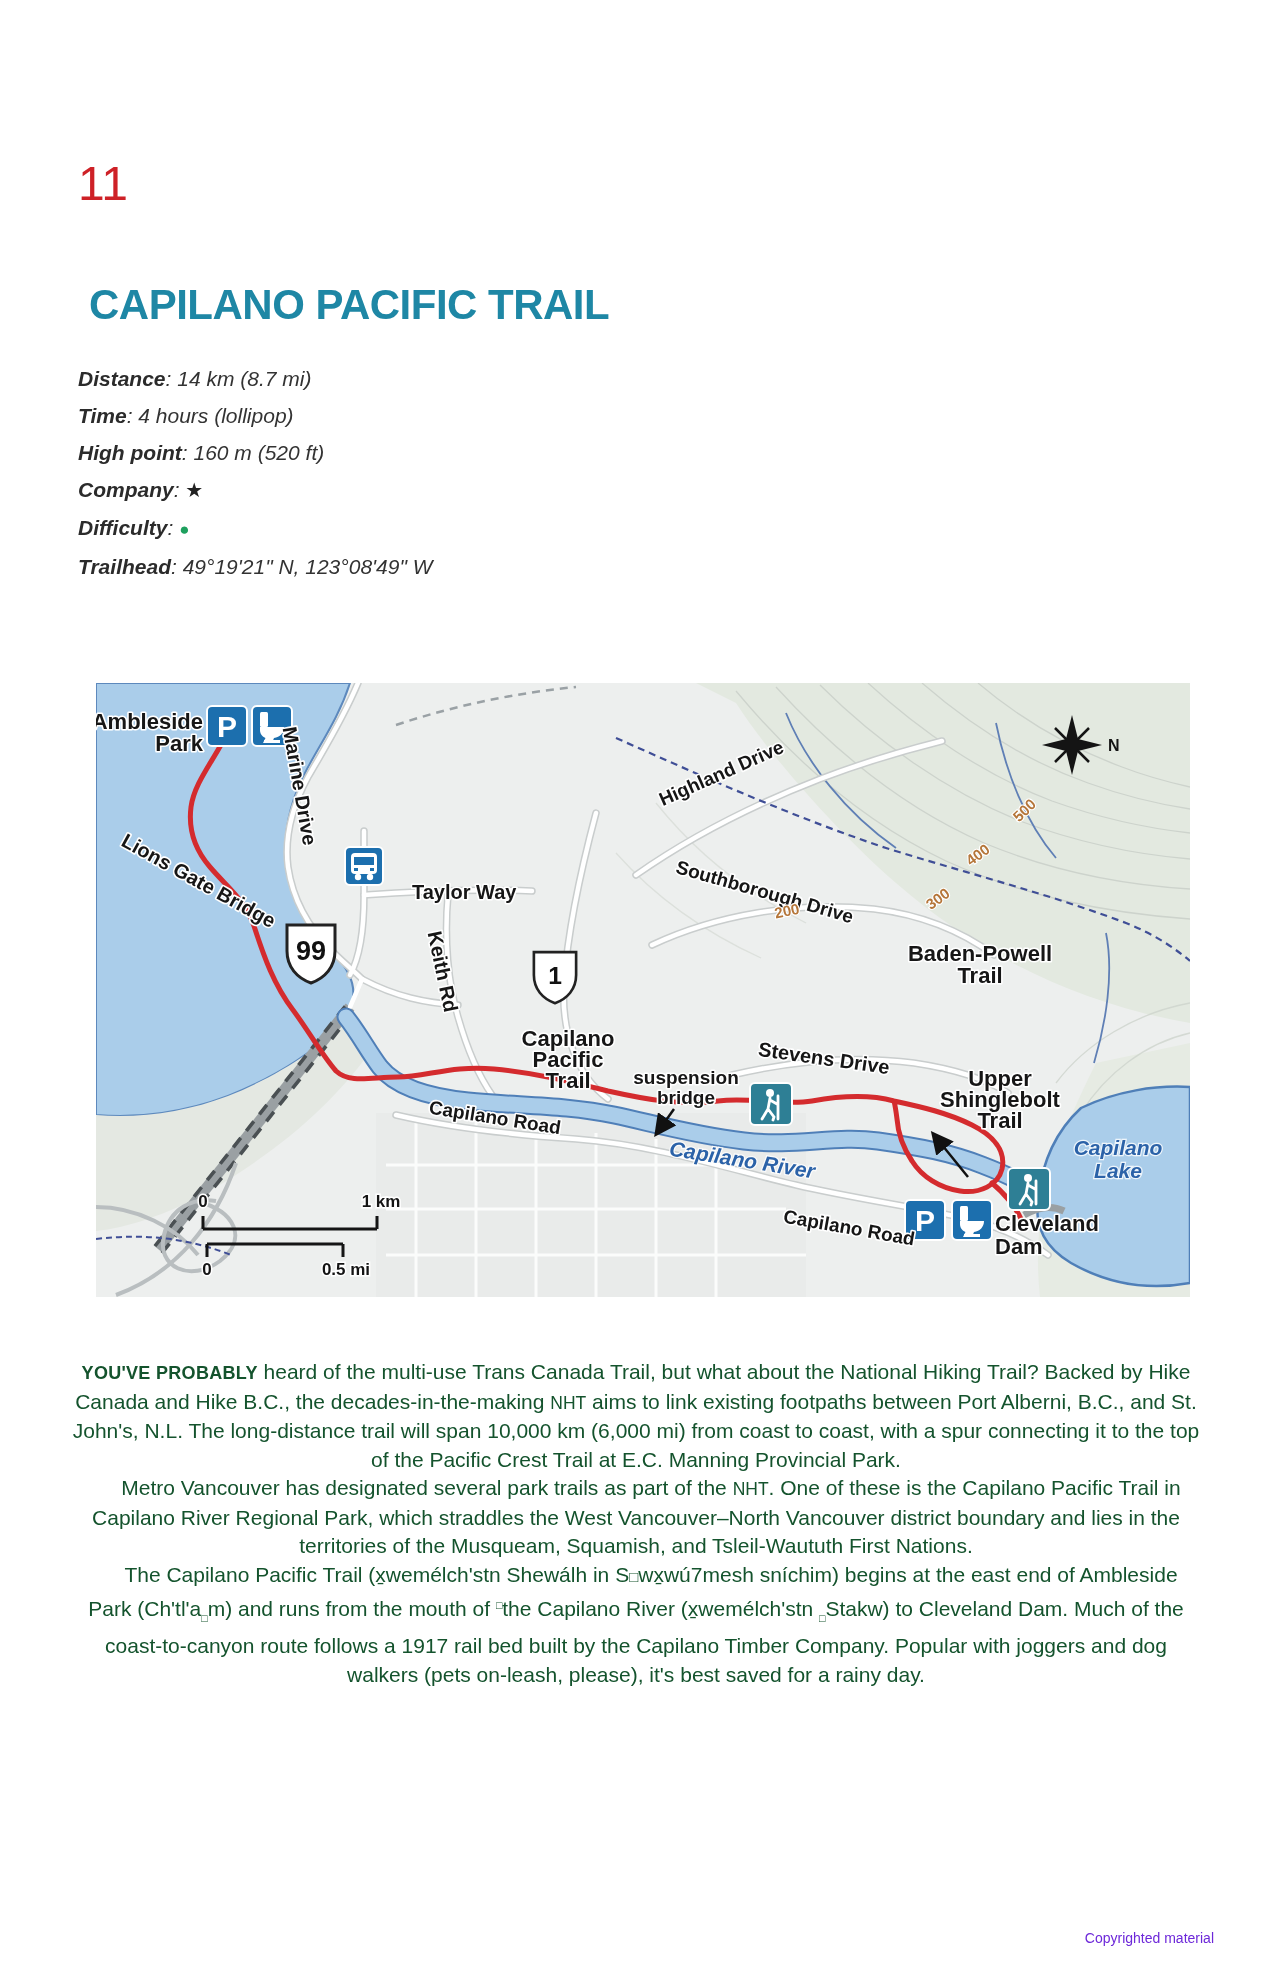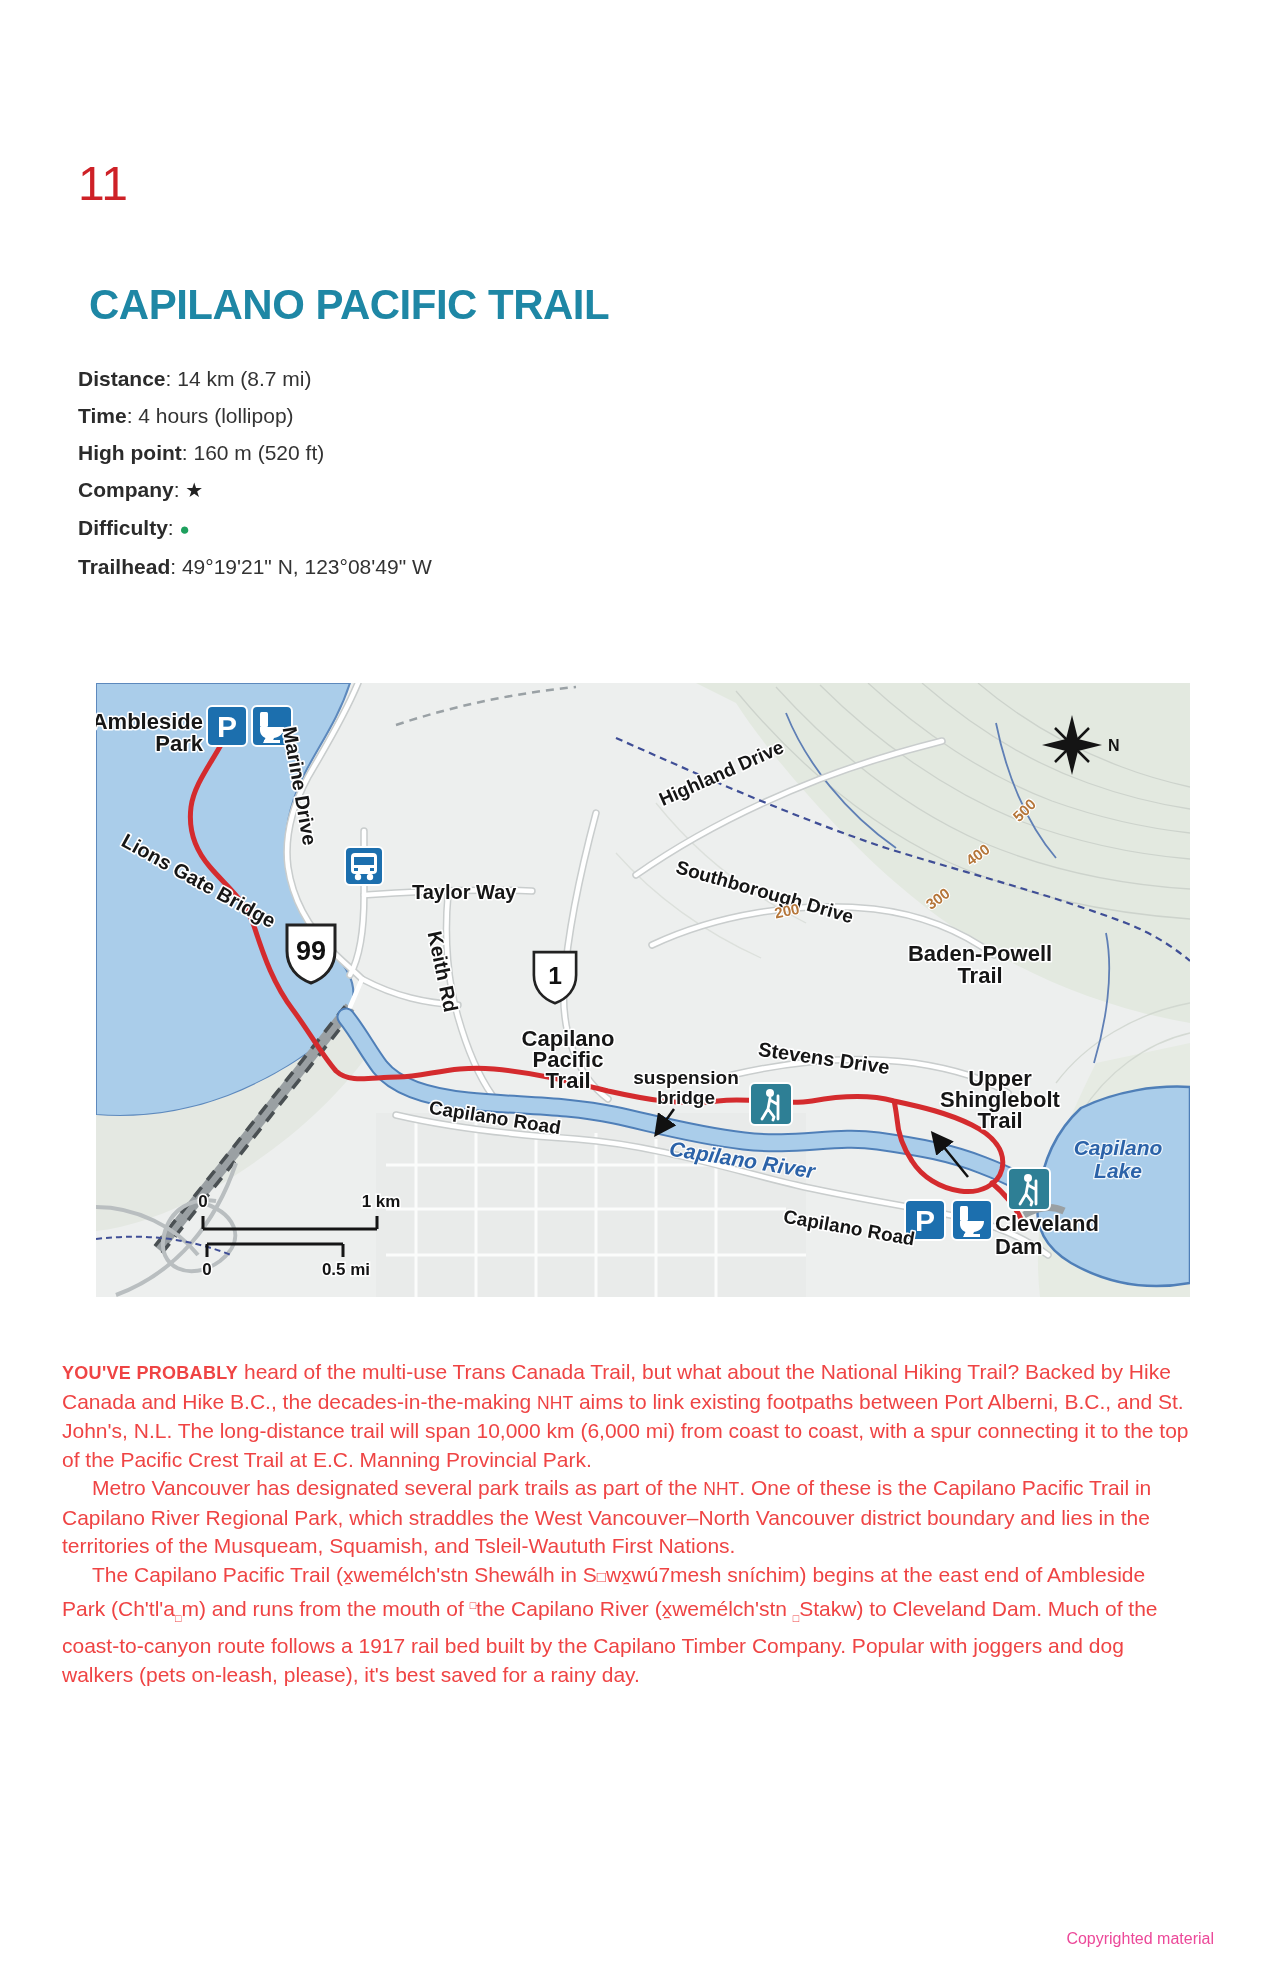--- a/index.html
+++ b/index.html
@@ -11,54 +11,54 @@
   .trail-number{
     position:absolute;left:78px;top:160px;
     font-size:48px;line-height:1;color:#ce2127;font-weight:400;letter-spacing:0px;
   }
   .trail-title{
     position:absolute;left:77px;top:272px;margin:12px;
     font-size:42px;line-height:1;color:#1e87a5;font-weight:700;letter-spacing:-0.5px;
   }
   .stats{
     position:absolute;left:78px;top:360px;
-    font-size:21px;line-height:37px;color:#333;
+    font-size:21px;line-height:37px;color:#333;font-style:italic;
   }
   .stat-row b{color:#2b2b2b;}
   .stat-sc{font-size:17.5px;}
   .quality-star{font-size:20px;color:#222;}
   .difficulty-dot{color:#1ea05e;font-size:17px;}
   .map-wrap{
     position:absolute;left:96px;top:683px;width:1094px;height:614px;
   }
   .map-svg{display:block;}
   .map-svg text{font-family:"Liberation Sans","DejaVu Sans",sans-serif;}
   .ml{font-weight:700;font-size:20px;fill:#161616;paint-order:stroke;stroke:#ffffff;stroke-width:3.2px;stroke-linejoin:round;}
   .ml-lg{font-size:22px;}
   .ml-sm{font-size:19px;}
   .ml-water{font-style:italic;font-weight:700;font-size:21px;fill:#2b62a8;paint-order:stroke;stroke:rgba(255,255,255,0.8);stroke-width:2.5px;}
   .ml-contour{font-weight:700;font-size:15px;fill:#b5763a;paint-order:stroke;stroke:#ffffff;stroke-width:2.2px;}
   .ml-scale{font-weight:700;font-size:17px;fill:#141414;paint-order:stroke;stroke:#ffffff;stroke-width:3px;}
   .ml-shield{font-weight:700;fill:#111;}
   .ml-icon-letter{font-weight:700;font-size:30px;fill:#ffffff;}
   .ml-north{font-weight:700;font-size:16px;fill:#141414;}
   .body-text{
-    position:absolute;left:62px;top:1358px;width:1132px;
-    font-size:21px;line-height:28.5px;color:#ef4444;
+    position:absolute;left:70px;top:1358px;width:1132px;
+    font-size:21px;line-height:28.5px;color:#14532d;text-align:center;
   }
   .body-text p{margin:0;}
   .body-text p.indent{text-indent:30px;}
   .lead{font-weight:700;font-size:18px;letter-spacing:0.3px;}
   .sc{font-size:17.5px;}
   .tofu{font-size:0.72em;}
   .tofu-sub{font-size:0.5em;vertical-align:-0.55em;}
   .tofu-sup{font-size:0.5em;vertical-align:0.65em;}
   .copyright{
     position:absolute;right:66px;top:1930px;
-    font-size:16px;color:#ec4899;
+    font-size:14px;color:#6d28d9;
   }
 </style>
 </head>
 <body>
 
 <div class="trail-number">11</div>
 <h1 class="trail-title">CAPILANO PACIFIC TRAIL</h1>
 
 <div class="stats">
   <div class="stat-row"><b>Distance</b><span>: </span><span>14 km (8.7 mi)</span></div>

